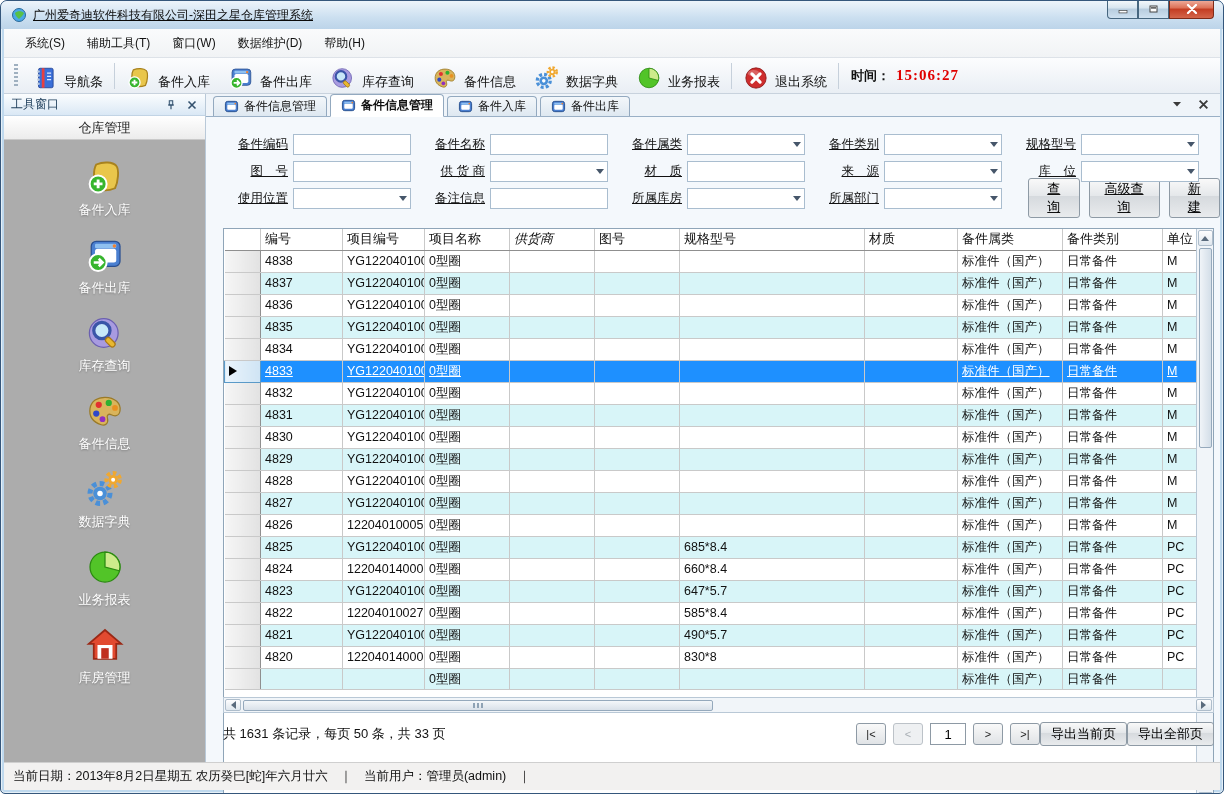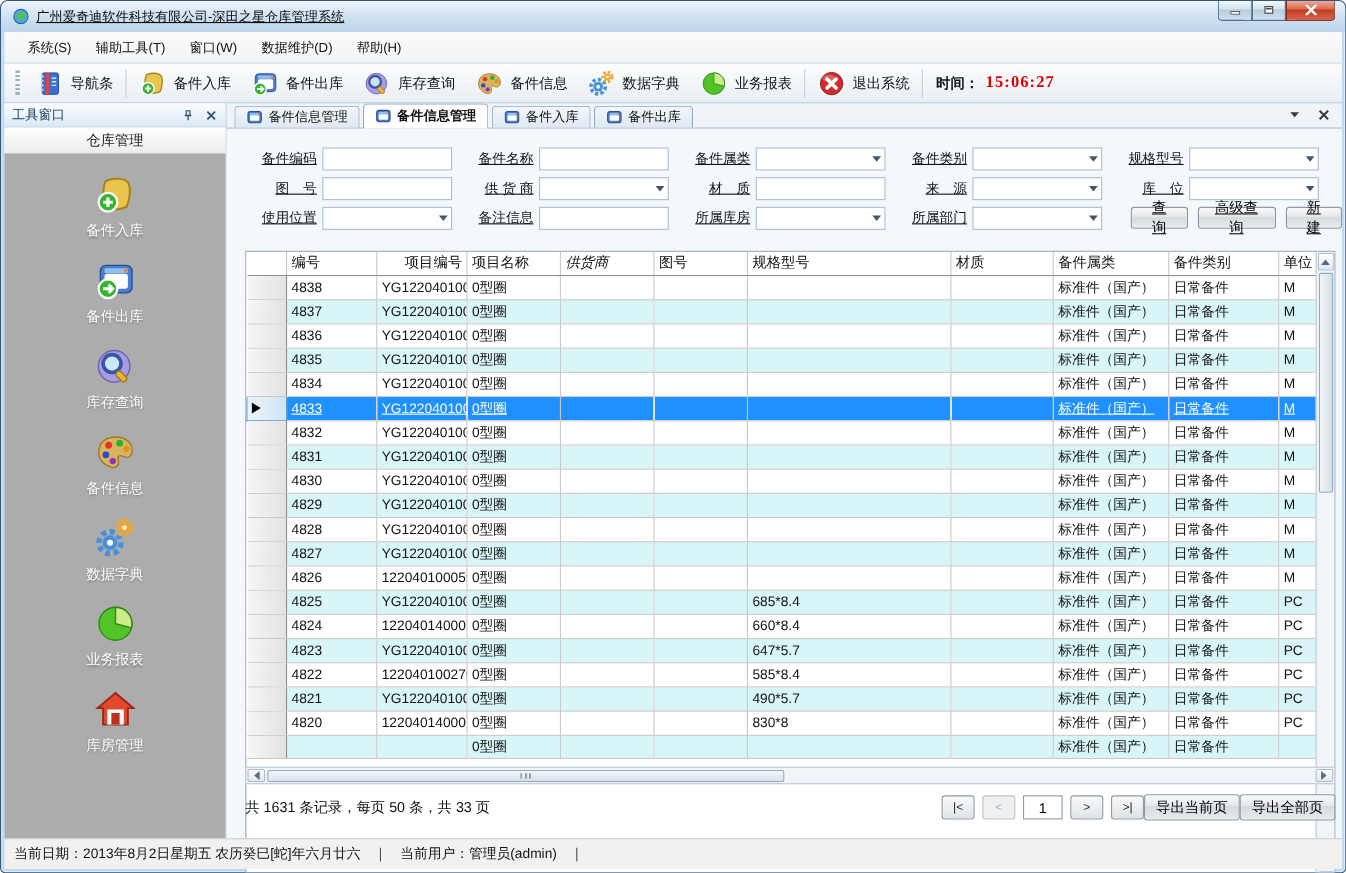--- a/index.html
+++ b/index.html
@@ -28,21 +28,21 @@
     background:linear-gradient(#FAFBFC,#F1F3F5); border-bottom:1px solid #DDE2E8;
     display:flex; align-items:center; padding-left:10px; }
   .menu-item{ padding:5px 11px; }
 
   
   .toolbar{ position:absolute; top:57px; left:3px; right:3px; height:36px;
     background:linear-gradient(#FCFDFE,#E9EEF4); border-bottom:1px solid #C8D2DD;
     display:flex; align-items:center; padding-left:5px; }
   .grip{ width:4px; height:24px; margin:0 5px;
     background:repeating-linear-gradient(#9FB0C0 0 2px, transparent 2px 4px); }
-  .tool-item{ display:flex; align-items:center; gap:6px; padding:0 9px; height:30px; font-size:13px; }
+  .tool-item{ display:flex; align-items:flex-end; gap:6px; padding:0 9px; height:30px; font-size:13px; }
   .tool-item svg{ width:26px; height:26px; }
   .tool-sep{ width:1px; height:26px; background:#C6D0DB; margin:0 2px; }
   .time-wrap{ display:flex; align-items:center; gap:6px; padding-left:10px; font-size:13px; font-weight:bold; }
   .time-value{ font-family:Liberation Serif, serif; font-weight:bold; font-size:15px; letter-spacing:1px; }
 
   
   .main{ position:absolute; top:93px; left:3px; right:3px; bottom:31px; background:#EFF4F9; }
 
   
   .sidebar{ position:absolute; left:0; top:0; bottom:0; width:202px; display:flex; flex-direction:column;
@@ -75,21 +75,21 @@
   
   .search-area{ position:absolute; top:16px; left:20px;text-decoration:underline; }
   .f-row{ display:flex; align-items:center; height:22px; margin-bottom:5px; }
   .f-group{ display:flex; align-items:center; margin-right:12px; }
   .f-label{ width:62px; text-align:right; margin-right:5px; white-space:pre; font-size:12.5px; }
   .f-input,.f-select{ width:118px; height:21px; border:1px solid #A9BDCF; background:#FFF; position:relative; }
   .f-input{ outline:none; font:inherit; padding:0 3px; }
   .dd-arrow{ position:absolute; right:3px; top:0; bottom:0; display:flex; align-items:center; }
   .dd-arrow::after{ content:""; width:0; height:0; border:4px solid transparent; border-top:5px solid #46566A; margin-top:4px; }
   .search-buttons{ display:flex; gap:9px; margin-left:14px; }
-  .btn{ height:20px; padding:0 15px; border:1px solid #8E9AA5; border-radius:3px; font-size:13px;
+  .btn{ height:40px; padding:0 15px; border:1px solid #8E9AA5; border-radius:3px; font-size:13px;
     background:linear-gradient(#F9F9F9,#E4E7EA 45%,#D6DADE 46%,#E9EBED);
     display:inline-flex; align-items:center; justify-content:center; }
 
   
   .grid{ position:absolute; left:17px; top:111px; width:991px; height:582px;
     border:1px solid #8FA5B8; background:#FFF; }
   table.grid-table{ border-collapse:collapse; table-layout:fixed; width:973px; background:#FFF; }
   .grid-table th{ height:21px; font-weight:normal; text-align:left; padding:0 4px; font-size:13px;
     background:#FFFFFF; border-right:1px solid #C9C9C9; border-bottom:1px solid #8F8F8F;
     overflow:hidden; white-space:nowrap; }
@@ -496,21 +496,21 @@
         </div>
             </div>
           </div>
 
         <div class="grid">
           <table class="grid-table">
             <thead>
                 <tr>
                   <th style="width: 36px;"></th>
                   <th style="width: 82px;">编号</th>
-                  <th style="width: 82px; text-align: right;">项目编号</th>
+                  <th style="width: 82px;">项目编号</th>
                   <th style="width: 85px;">项目名称</th>
                   <th style="width: 85px; font-style: italic;">供货商</th>
                   <th style="width: 85px;">图号</th>
                   <th style="width: 185px;">规格型号</th>
                   <th style="width: 93px;">材质</th>
                   <th style="width: 105px;">备件属类</th>
                   <th style="width: 100px;">备件类别</th>
                   <th style="width: 35px;">单位</th>
                 </tr>
               </thead>

